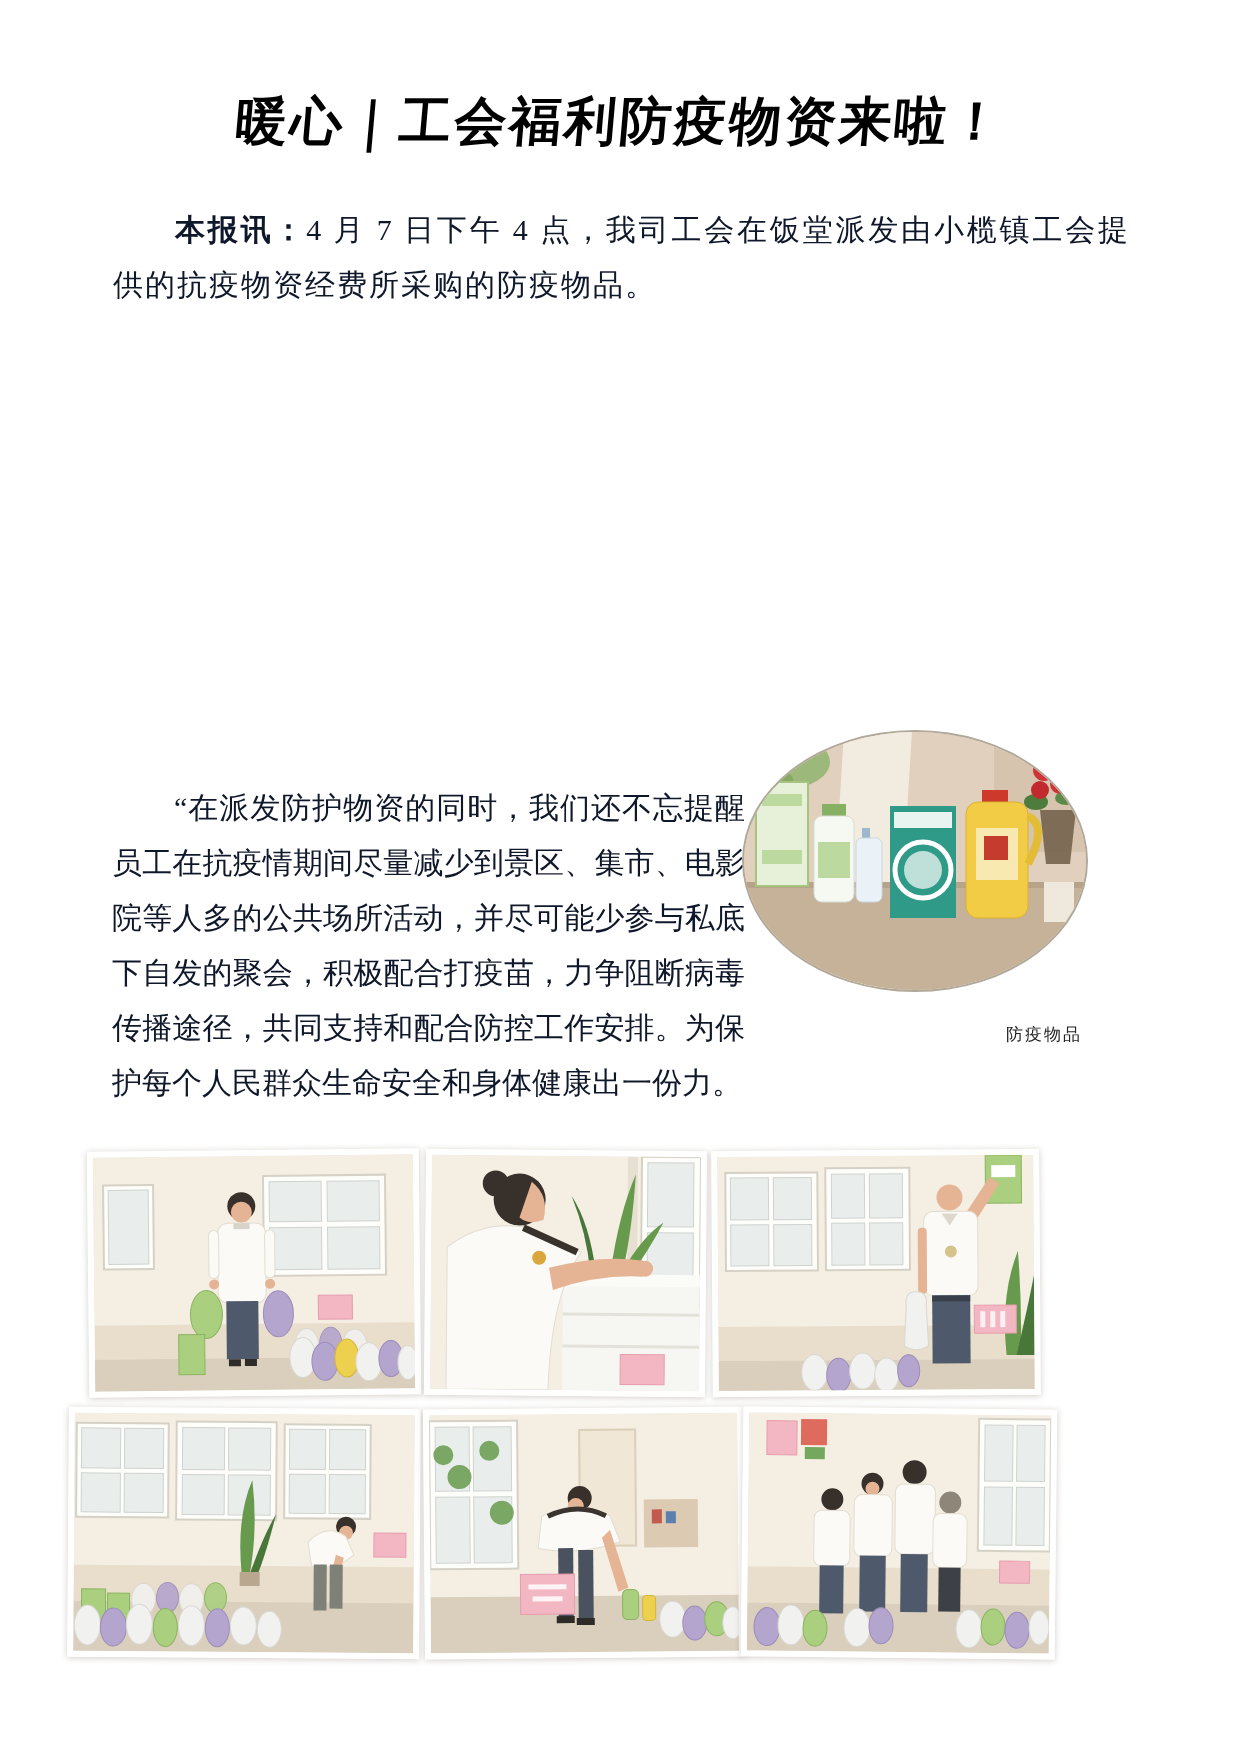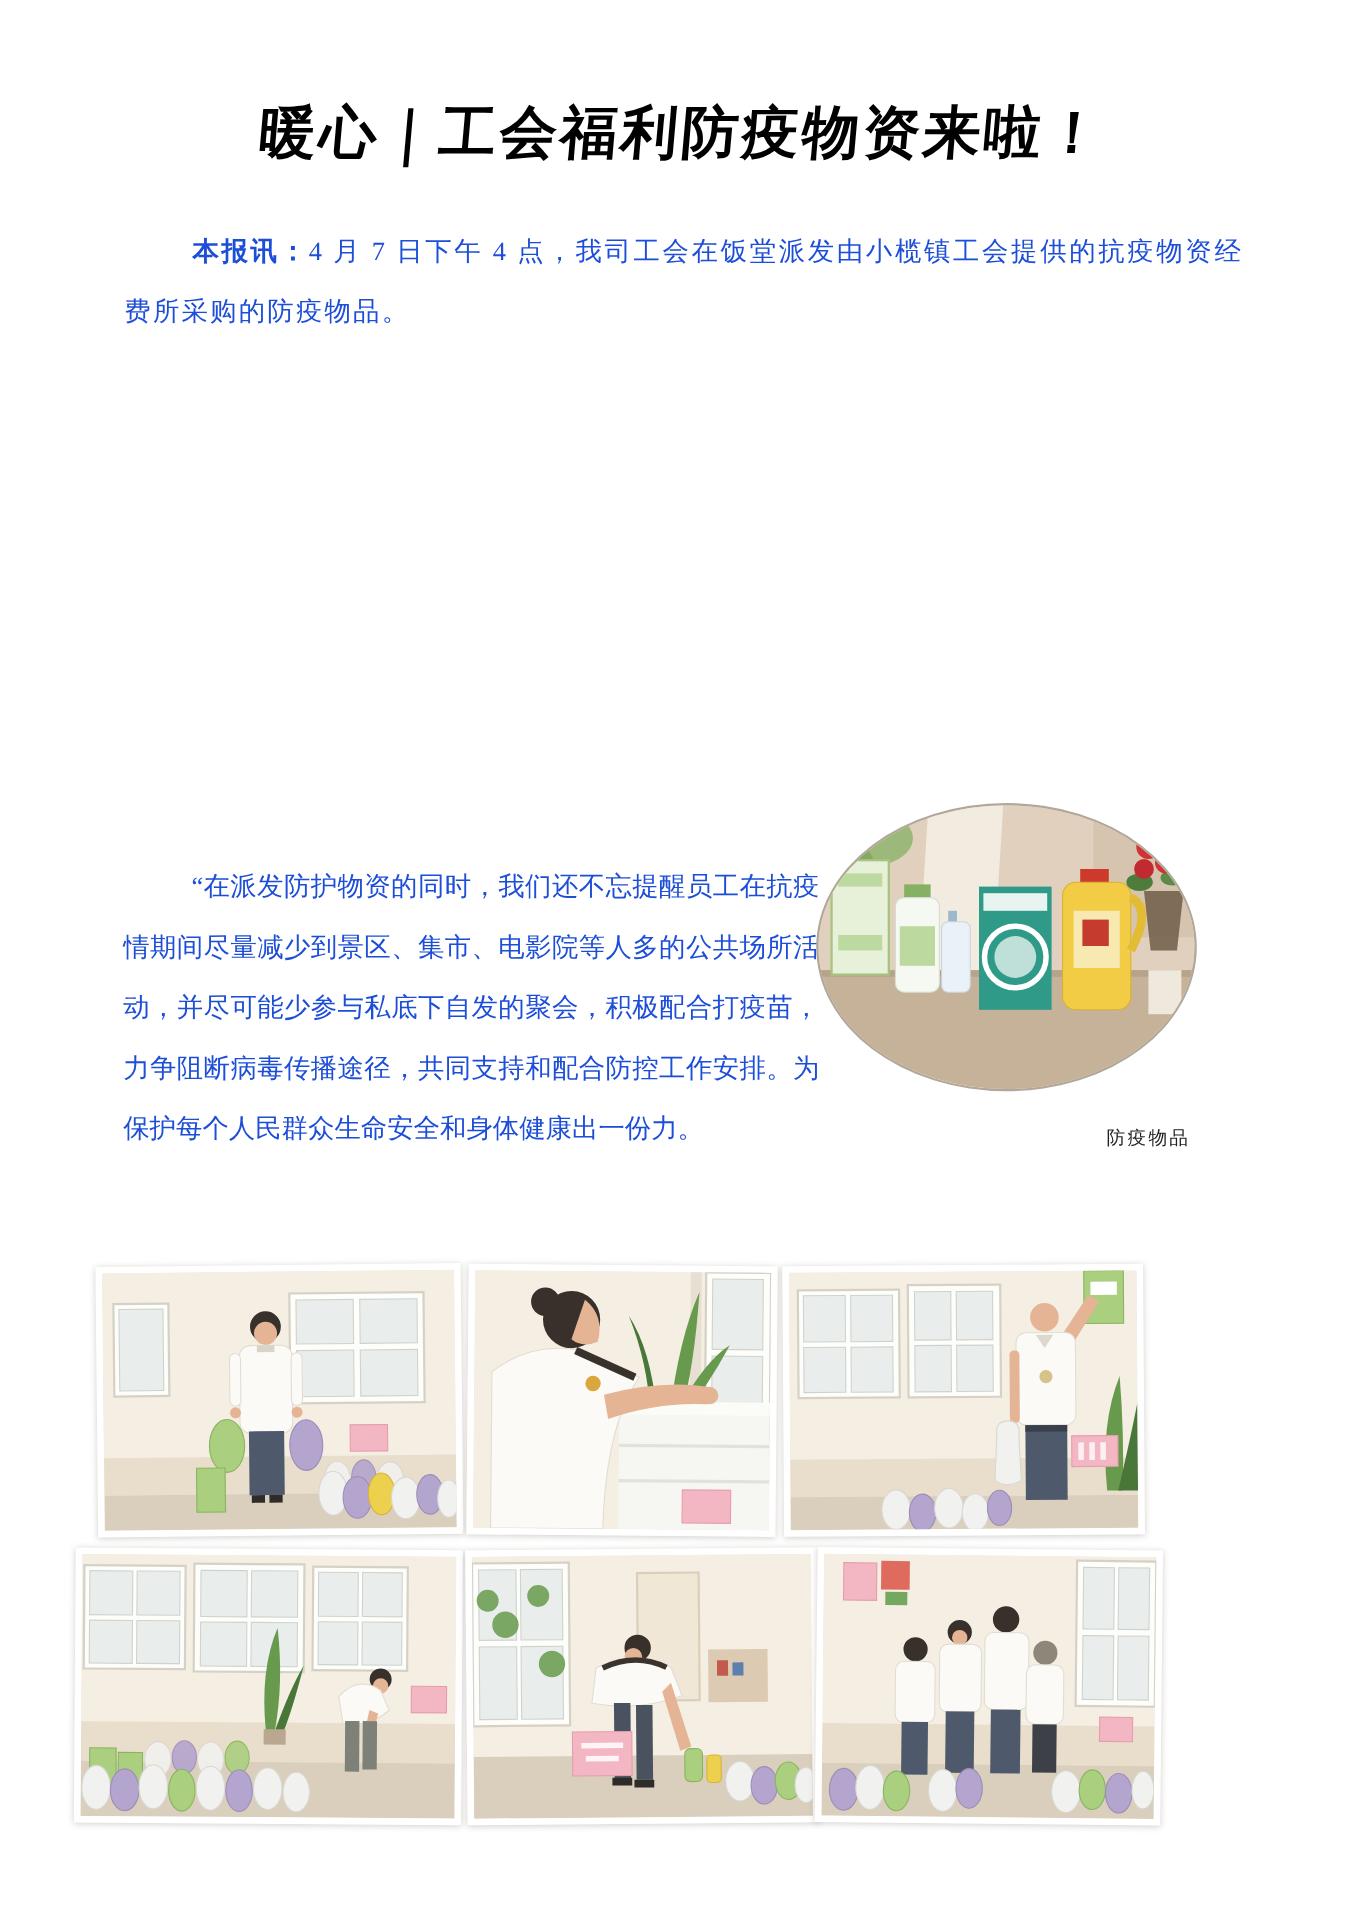--- a/index.html
+++ b/index.html
@@ -16,22 +16,22 @@
     position:absolute;top:82px;left:0;width:100%;
     margin:0;text-align:center;
     font-size:52px;line-height:80px;font-weight:900;
     letter-spacing:3px;
     transform:skewX(-5deg);
     color:#000;
   }
   
   .para{
     position:absolute;margin:0;
-    font-size:24px;line-height:55px;
-    text-align:justify;color:#1d4ed8;
+    font-size:30px;line-height:55px;
+    text-align:justify;color:#0f172a;
   }
   .para.wide{left:113px;width:1017px;letter-spacing:2px;}
   .para.narrow{left:112px;width:633px;letter-spacing:0;}
   .indent{text-indent:62px;}
   #p1{top:202px;}
   #p2{top:352px;}
   #p3{top:780px;}
   .lead{font-weight:bold;}
   
   .oval-fig{position:absolute;left:702px;top:714px;width:346px;}

